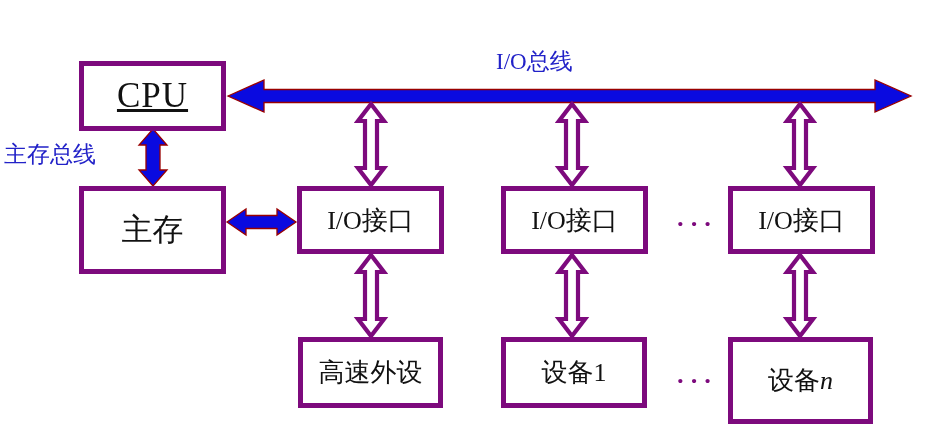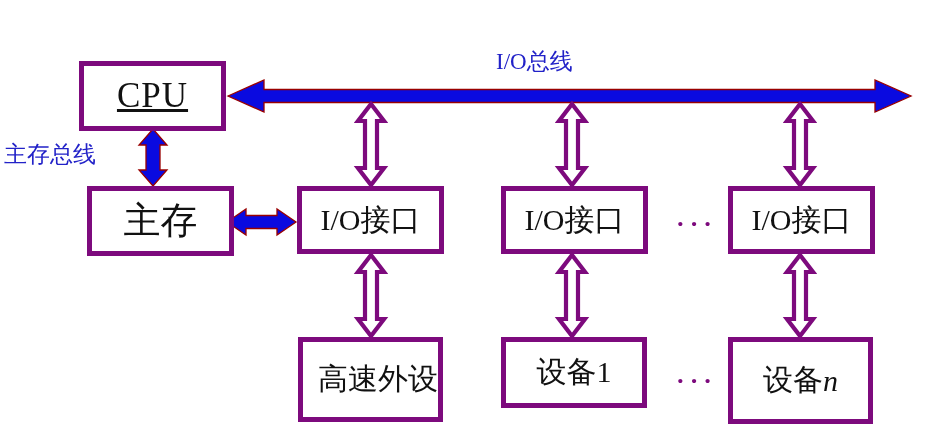--- a/index.html
+++ b/index.html
@@ -46,21 +46,21 @@
   }
   .node {
     position: absolute;
     box-sizing: border-box;
     border: 5px solid var(--box-border);
     background: #ffffff;
     display: flex;
     align-items: center;
     justify-content: center;
     color: var(--text);
-    font-size: 30px;
+    font-size: 26px;
     white-space: nowrap;
   }
   .node.cpu-font { font-size: 35px; letter-spacing: 1px; text-decoration: underline; }
   .node .it { font-style: italic; }
   .bus-label {
     position: absolute;
     color: var(--label-blue);
     font-size: 23px;
     white-space: nowrap;
     line-height: 1;
@@ -96,37 +96,37 @@
     <path class="hollow-arrow" d="M800,255 L813,272 L806,272 L806,319 L813,319 L800,336 L787,319 L794,319 L794,272 L787,272 Z"></path>
   </svg>
 
   <div class="bus-label" style="left:496px; top:50px;">I/O总线</div>
   <div class="bus-label" style="left:4px; top:143px;">主存总线</div>
 
   <div class="node cpu-font" style="left:79px; top:61px; width:147px; height:70px;">
     <span>CPU</span>
   </div>
 
-  <div class="node" style="left:87px; top:186px; width:147px; height:70px; font-size:37px;">
+  <div class="node" style="left:79px; top:186px; width:147px; height:88px; font-size:31px;">
     <span>主存</span>
   </div>
 
   <div class="node" style="left:297px; top:186px; width:147px; height:68px;">
     <span>I/O接口</span>
   </div>
 
   <div class="node" style="left:501px; top:186px; width:147px; height:68px;">
     <span>I/O接口</span>
   </div>
 
   <div class="node" style="left:728px; top:186px; width:147px; height:68px;">
     <span>I/O接口</span>
   </div>
 
-  <div class="node" style="left:298px; top:337px; width:145px; height:85px;justify-content:flex-end;">
+  <div class="node" style="left:298px; top:337px; width:145px; height:71px;">
     <span>高速外设</span>
   </div>
 
   <div class="node" style="left:501px; top:337px; width:146px; height:71px;">
     <span>设备1</span>
   </div>
 
   <div class="node" style="left:728px; top:337px; width:145px; height:87px;">
     <span>设备</span>
       <span class="it">n</span>

